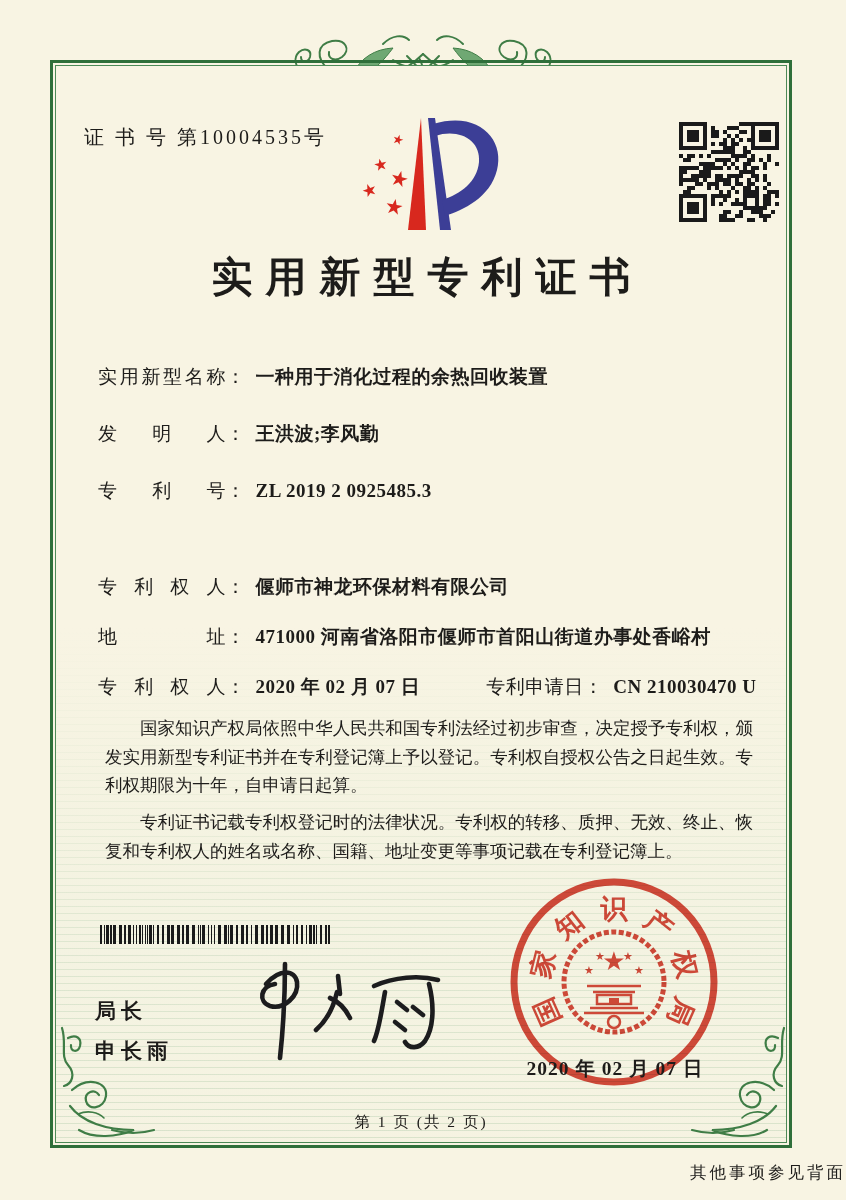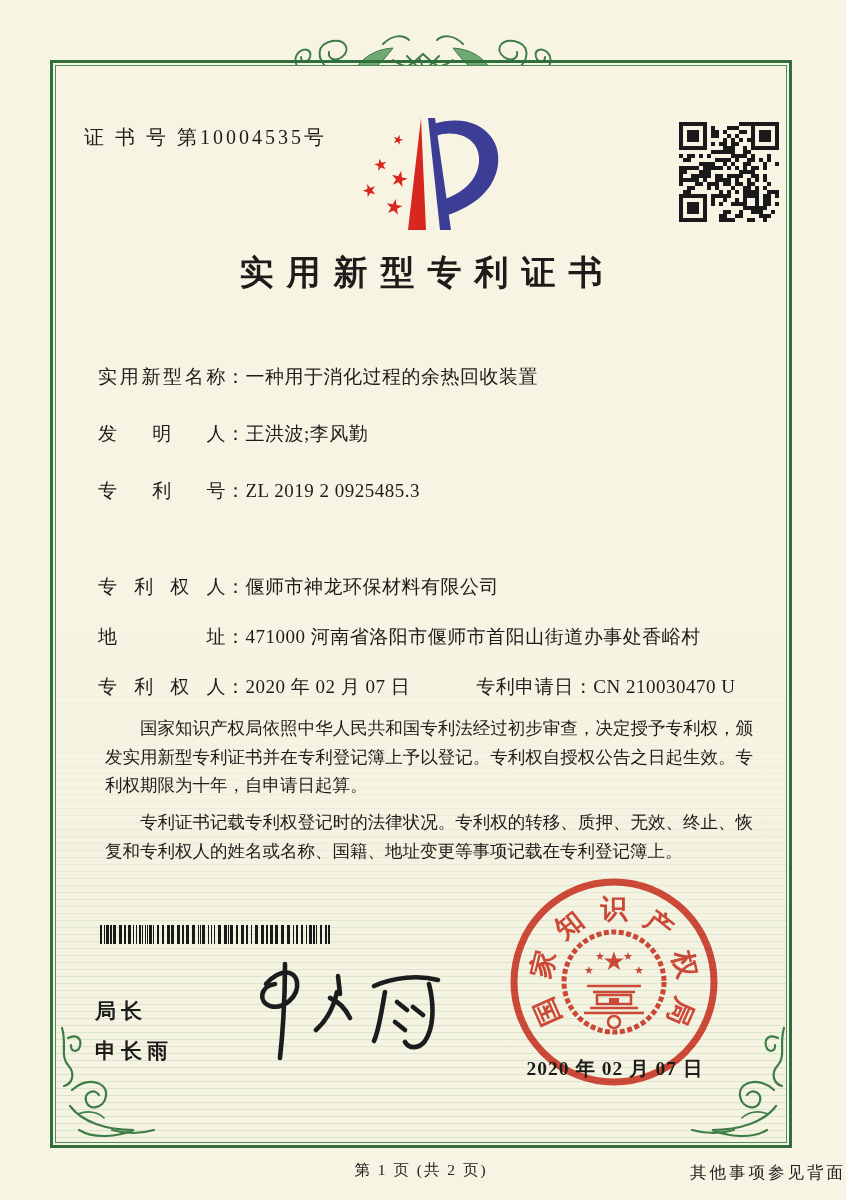--- a/index.html
+++ b/index.html
@@ -14,36 +14,36 @@
                       rgba(244,243,225,.75) 66%, rgba(234,240,221,.30) 82%, rgba(229,238,218,.12) 100%),
       repeating-linear-gradient(180deg, rgba(120,170,125,.25) 0 1px, rgba(120,170,125,0) 1px 7px);}
   .ornament-top{position:absolute;left:50%;top:16px;transform:translateX(-50%);}
   .corner-fl{position:absolute;top:1026px;}
   .corner-fl.left{left:54px;}
   .corner-fl.right{right:54px;transform:scaleX(-1);}
   .cert-no{position:absolute;left:84px;top:124px;font-size:20px;letter-spacing:3px;}
   .logo{position:absolute;left:345px;top:110px;}
   .qr{position:absolute;left:676px;top:119px;}
   .title{position:absolute;left:50px;width:742px;top:250px;text-align:center;
-         font-size:34px;font-weight:700;letter-spacing:13px;text-indent:13px;}
+         font-size:41px;font-weight:700;letter-spacing:13px;text-indent:13px;}
   .row{position:absolute;left:98px;font-size:19px;letter-spacing:.5px;white-space:nowrap;}
   .lbl{display:inline-block;width:128px;text-align:justify;text-align-last:justify;vertical-align:top;}
-  .val{}
+  .val{margin-left:10px;font-weight:bold;}
   .grant2{margin-left:66px;}
   .paras{position:absolute;left:97px;top:706px;width:664px;font-size:17.5px;line-height:1.64;
          text-align:justify;}
   .paras p{margin:8px;text-indent:2em;}
   .barcode{position:absolute;left:100px;top:925px;}
   .officer{position:absolute;left:95px;top:992px;font-size:21px;font-weight:700;line-height:1.9;letter-spacing:5px;}
   .signature{position:absolute;left:232px;top:952px;}
   .seal{position:absolute;left:505px;top:876px;opacity:.92;mix-blend-mode:multiply;}
   .seal-date{position:absolute;left:512px;top:1055px;width:206px;text-align:center;
              font-size:19.5px;letter-spacing:1px;font-weight:600;}
   .pagenum{position:absolute;left:50px;width:742px;top:1112px;text-align:center;
-           font-size:15.5px;letter-spacing:2px;margin-top:48px;}
+           font-size:15.5px;letter-spacing:2px;}
   .backnote{position:absolute;left:0;width:846px;top:1162px;text-align:right;
             font-size:16.5px;letter-spacing:3px;}
 </style>
 </head>
 <body>
 
 <div class="page">
 
   <svg class="ornament-top" width="380" height="92" viewBox="0 0 380 92" fill="none">
     <g stroke="#3f7d46" stroke-width="2" fill="none" stroke-linecap="round">

